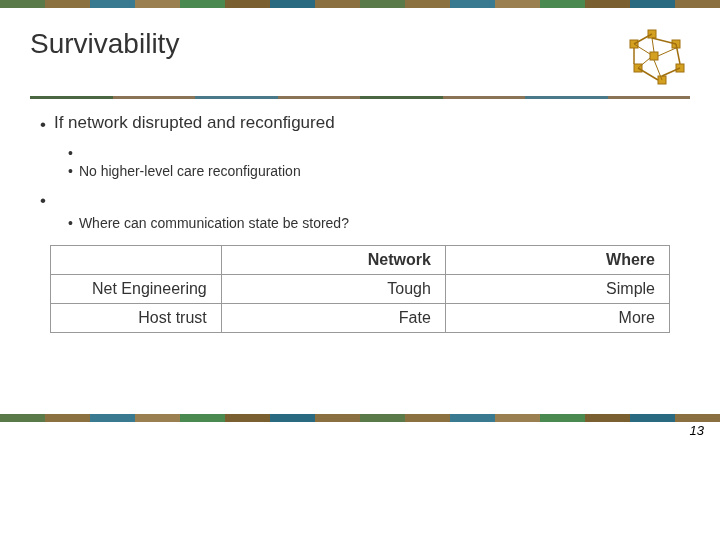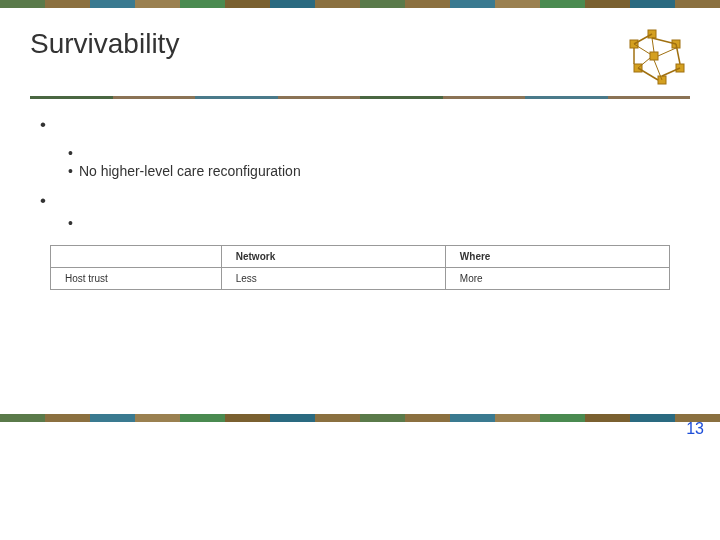--- a/index.html
+++ b/index.html
@@ -11,20 +11,21 @@
       background: #fff;
       overflow: hidden;
       position: relative;
     }
 
     .slide {
       width: 720px;
       height: 444px;
       padding: 20px 30px 10px 30px;
       position: relative;
+      text-align: right;
     }
 
     
     .top-bar {
       position: absolute;
       top: 0;
       left: 0;
       width: 100%;
       height: 8px;
       display: flex;
@@ -123,21 +124,21 @@
     }
 
     table {
       border-collapse: collapse;
       width: 620px;
     }
 
     table td, table th {
       border: 1px solid #999;
       padding: 5px 14px;
-      font-size: 10px;
+      font-size: 16px;
       color: #333;
       margin-left: 33px;
     }
 
     table tr td:first-child {
       width: 160px;
     }
 
     table tr td:nth-child(2), table tr th:nth-child(2) {
       width: 210px;
@@ -149,22 +150,23 @@
 
     .header-row td {
       font-weight: bold;
     }
 
     
     .page-num {
       position: absolute;
       bottom: 6px;
       right: 16px;
-      font-size: 16px;
-      color: #1d4ed8;
+      font-size: 13px;
+      color: #000000;
+      font-style: italic;
     }
 
     
     .c1 { background: #5a7a4a; }
     .c2 { background: #8b7040; }
     .c3 { background: #3a7a90; }
     .c4 { background: #9a8050; }
     .c5 { background: #4a8a50; }
     .c6 { background: #7a6030; }
     .c7 { background: #2a6a80; }
@@ -237,49 +239,56 @@
       </svg>
     </div>
   </div>
 
   <div class="divider"></div>
 
   <div class="content">
 
     <div class="bullet-main section-gap">
       <span class="dot">•</span>
+      <span>If network disrupted and reconfigured</span>
     </div>
 
     <div class="bullet-sub">
       <span class="dot">•</span>
     </div>
     <div class="bullet-sub section-gap">
       <span class="dot">•</span>
       <span>No higher-level care reconfiguration</span>
     </div>
 
     <div class="bullet-main">
       <span class="dot">•</span>
     </div>
 
     <div class="bullet-sub">
       <span class="dot">•</span>
+      <span>Where can communication state be stored?</span>
     </div>
 
     <div class="table-container">
       <table>
         <tbody>
             <tr class="header-row">
           <td></td>
           <td>Network</td>
           <td>Where</td>
         </tr>
         <tr>
+          <td>Net Engineering</td>
+          <td>Tough</td>
+          <td>Simple</td>
+        </tr>
+        <tr>
           <td>Host trust</td>
-          <td>Less</td>
+          <td>Fate</td>
           <td>More</td>
         </tr>
       </tbody>
         </table>
     </div>
 
   </div>
 
   <div class="bottom-bar">
     <div class="bar-segment c1"></div>

